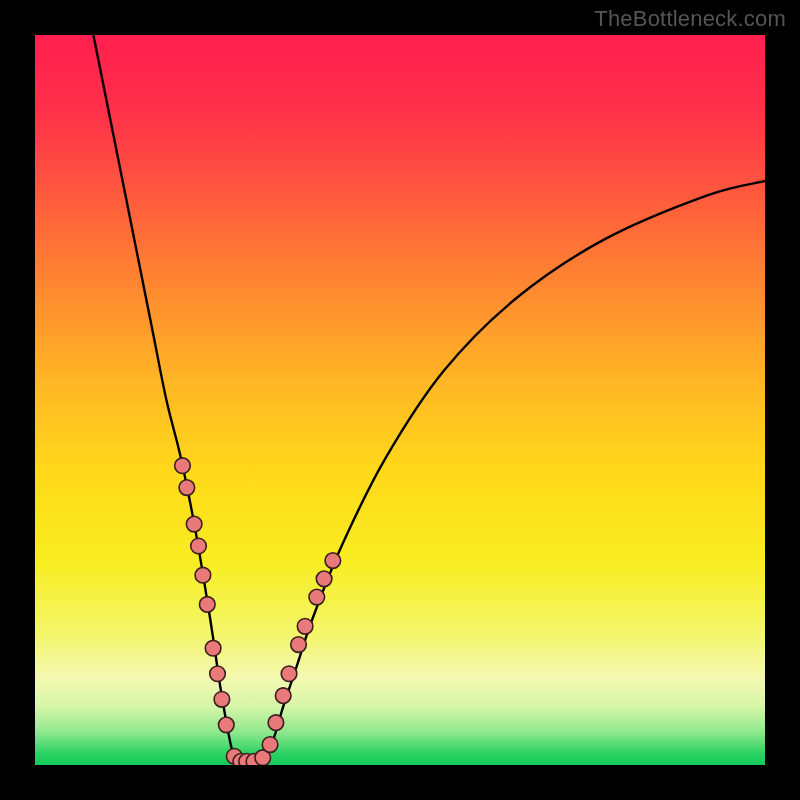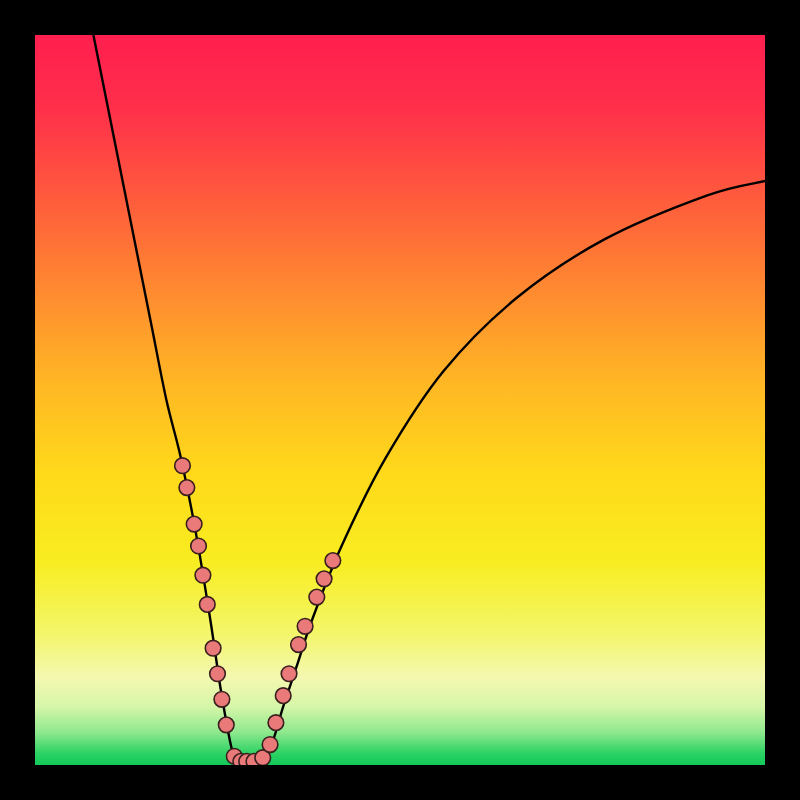--- a/index.html
+++ b/index.html
@@ -99,13 +99,14 @@
           <circle cx="248.20000000000002" cy="660.65" r="7.8" fill="#e97a79" stroke="#3a1f1f" stroke-width="1.6"></circle>
           <circle cx="254.04" cy="638.75" r="7.8" fill="#e97a79" stroke="#3a1f1f" stroke-width="1.6"></circle>
           <circle cx="263.53" cy="609.55" r="7.8" fill="#e97a79" stroke="#3a1f1f" stroke-width="1.6"></circle>
           <circle cx="270.1" cy="591.3" r="7.8" fill="#e97a79" stroke="#3a1f1f" stroke-width="1.6"></circle>
           <circle cx="281.78000000000003" cy="562.1" r="7.8" fill="#e97a79" stroke="#3a1f1f" stroke-width="1.6"></circle>
           <circle cx="289.08000000000004" cy="543.85" r="7.8" fill="#e97a79" stroke="#3a1f1f" stroke-width="1.6"></circle>
           <circle cx="297.84" cy="525.6" r="7.8" fill="#e97a79" stroke="#3a1f1f" stroke-width="1.6"></circle>
         </g>
     </svg>
   </div>
+  <div class="watermark">TheBottleneck.com</div>
 </div>
 
 </body></html>

